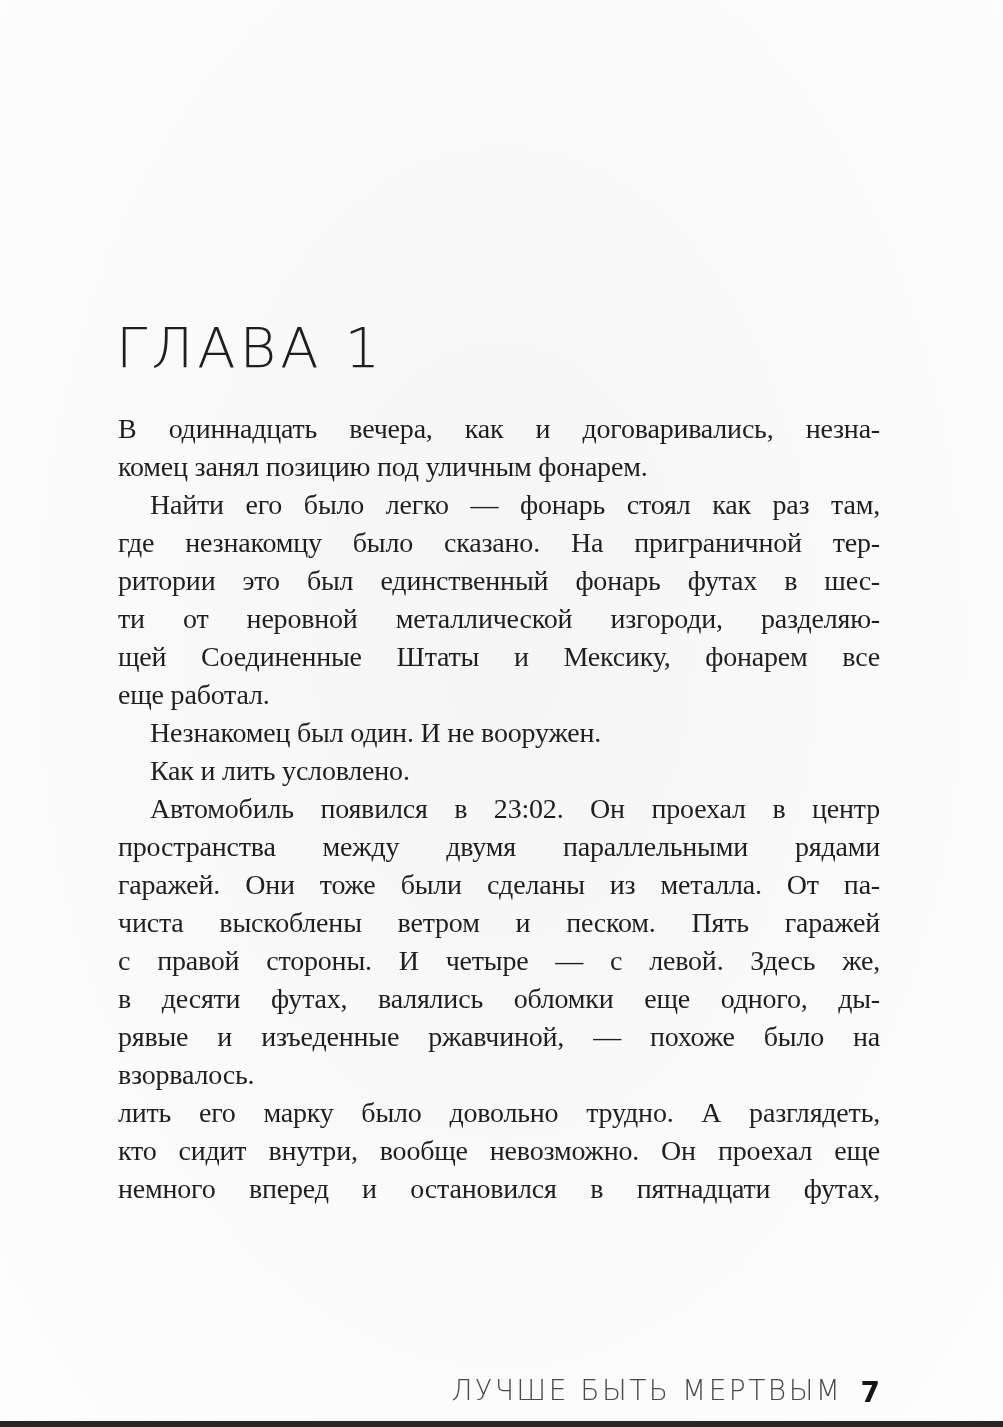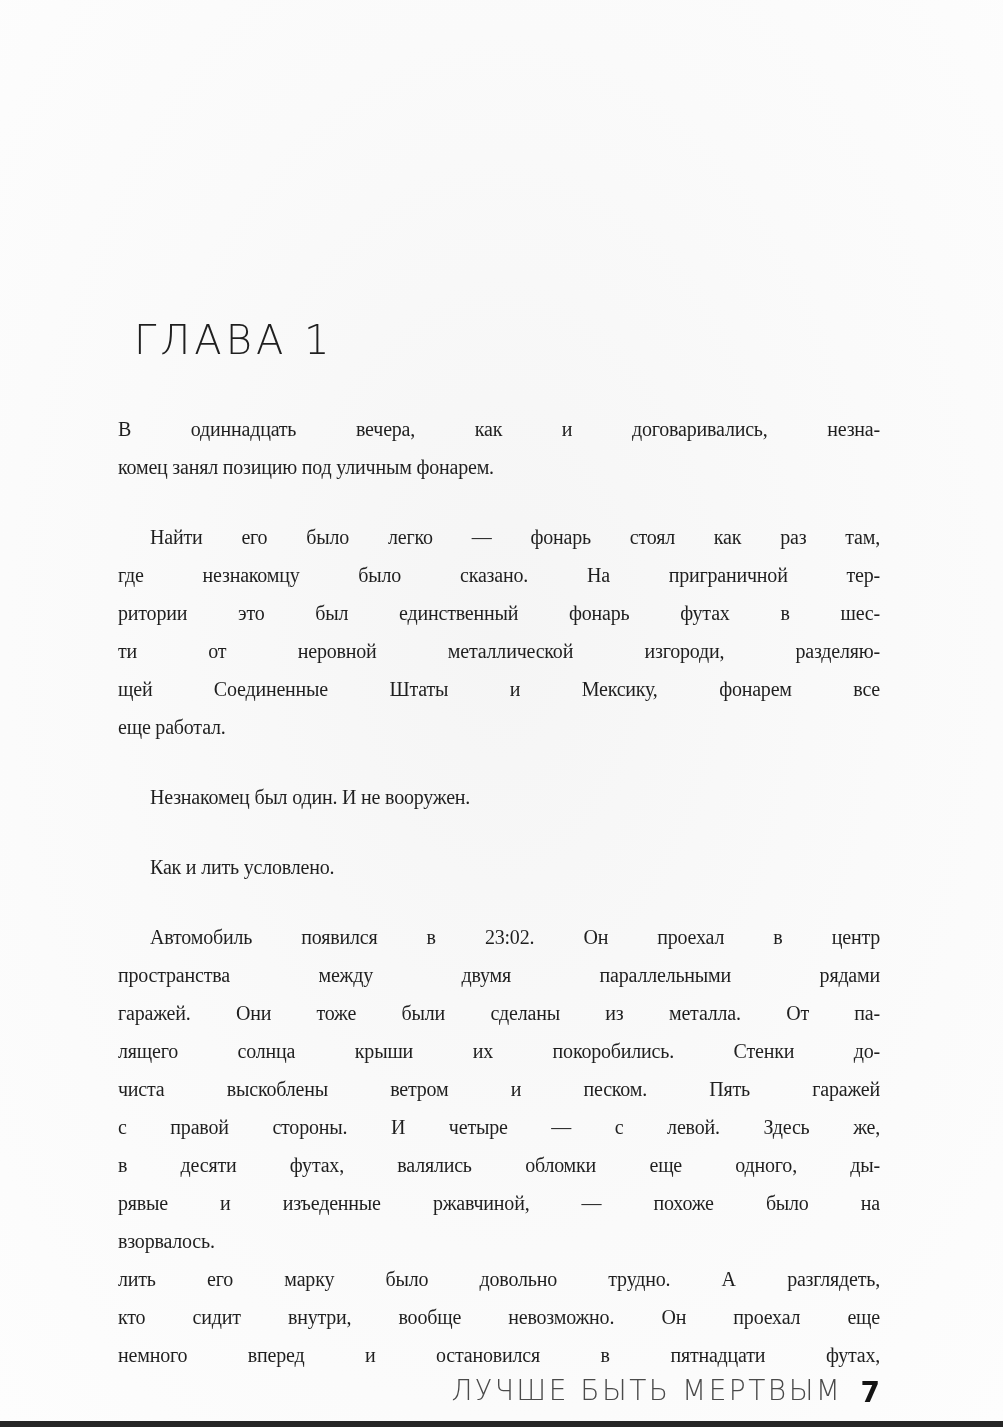--- a/index.html
+++ b/index.html
@@ -14,49 +14,49 @@
   .page{
     position:relative;
     width:1003px;
     height:1427px;
     margin:0 auto;
     background:radial-gradient(ellipse at 50% 45%, #f5f5f5 0%, var(--paper) 55%, #fdfdfd 100%);
     overflow:hidden;
   }
   .heading{
     position:absolute;
-    left:134px;
+    left:116px;
     top:320px;
     margin:0;
     font-family:"DejaVu Sans", sans-serif;
     font-weight:200;
-    font-size:40px;
+    font-size:56px;
     line-height:1;
     letter-spacing:4px;
     color:var(--ink);
   }
   .body-text{
     position:absolute;
     left:118px;
     top:410px;
     width:762px;
     font-family:"Liberation Serif", serif;
-    font-size:20px;
+    font-size:28px;
     line-height:38px;
     color:var(--ink);
     letter-spacing:-0.2px;
   }
   .line{
     height:38px;
     overflow:hidden;
     text-align:justify;
     text-align-last:justify;
     white-space:normal;
   }
-  .line.indent{ text-indent:32px;margin-top:32px; }
+  .line.indent{ text-indent:32px; }
   .line.parend{ text-align-last:left; }
   .footer{
     position:absolute;
     left:118px;
     top:1374px;
     width:762px;
     text-align:right;
     font-family:"DejaVu Sans", sans-serif;
     white-space:nowrap;
   }
@@ -97,21 +97,20 @@
       <div class="line">где незнакомцу было сказано. На приграничной тер-</div>
       <div class="line">ритории это был единственный фонарь футах в шес-</div>
       <div class="line">ти от неровной металлической изгороди, разделяю-</div>
       <div class="line">щей Соединенные Штаты и Мексику, фонарем все</div>
       <div class="line parend">еще работал.</div>
       <div class="line indent parend">Незнакомец был один. И не вооружен.</div>
       <div class="line indent parend">Как и лить условлено.</div>
       <div class="line indent">Автомобиль появился в 23:02. Он проехал в центр</div>
       <div class="line">пространства между двумя параллельными рядами</div>
       <div class="line">гаражей. Они тоже были сделаны из металла. От па-</div>
-      <div class="line">лящего солнца крыши их покоробились. Стенки до-</div>
       <div class="line">чиста выскоблены ветром и песком. Пять гаражей</div>
       <div class="line">с правой стороны. И четыре — с левой. Здесь же,</div>
       <div class="line">в десяти футах, валялись обломки еще одного, ды-</div>
       <div class="line">рявые и изъеденные ржавчиной, — похоже было на</div>
       <div class="line parend">взорвалось.</div>
       <div class="line">лить его марку было довольно трудно. А разглядеть,</div>
       <div class="line">кто сидит внутри, вообще невозможно. Он проехал еще</div>
       <div class="line">немного вперед и остановился в пятнадцати футах,</div>
     </div>
 

